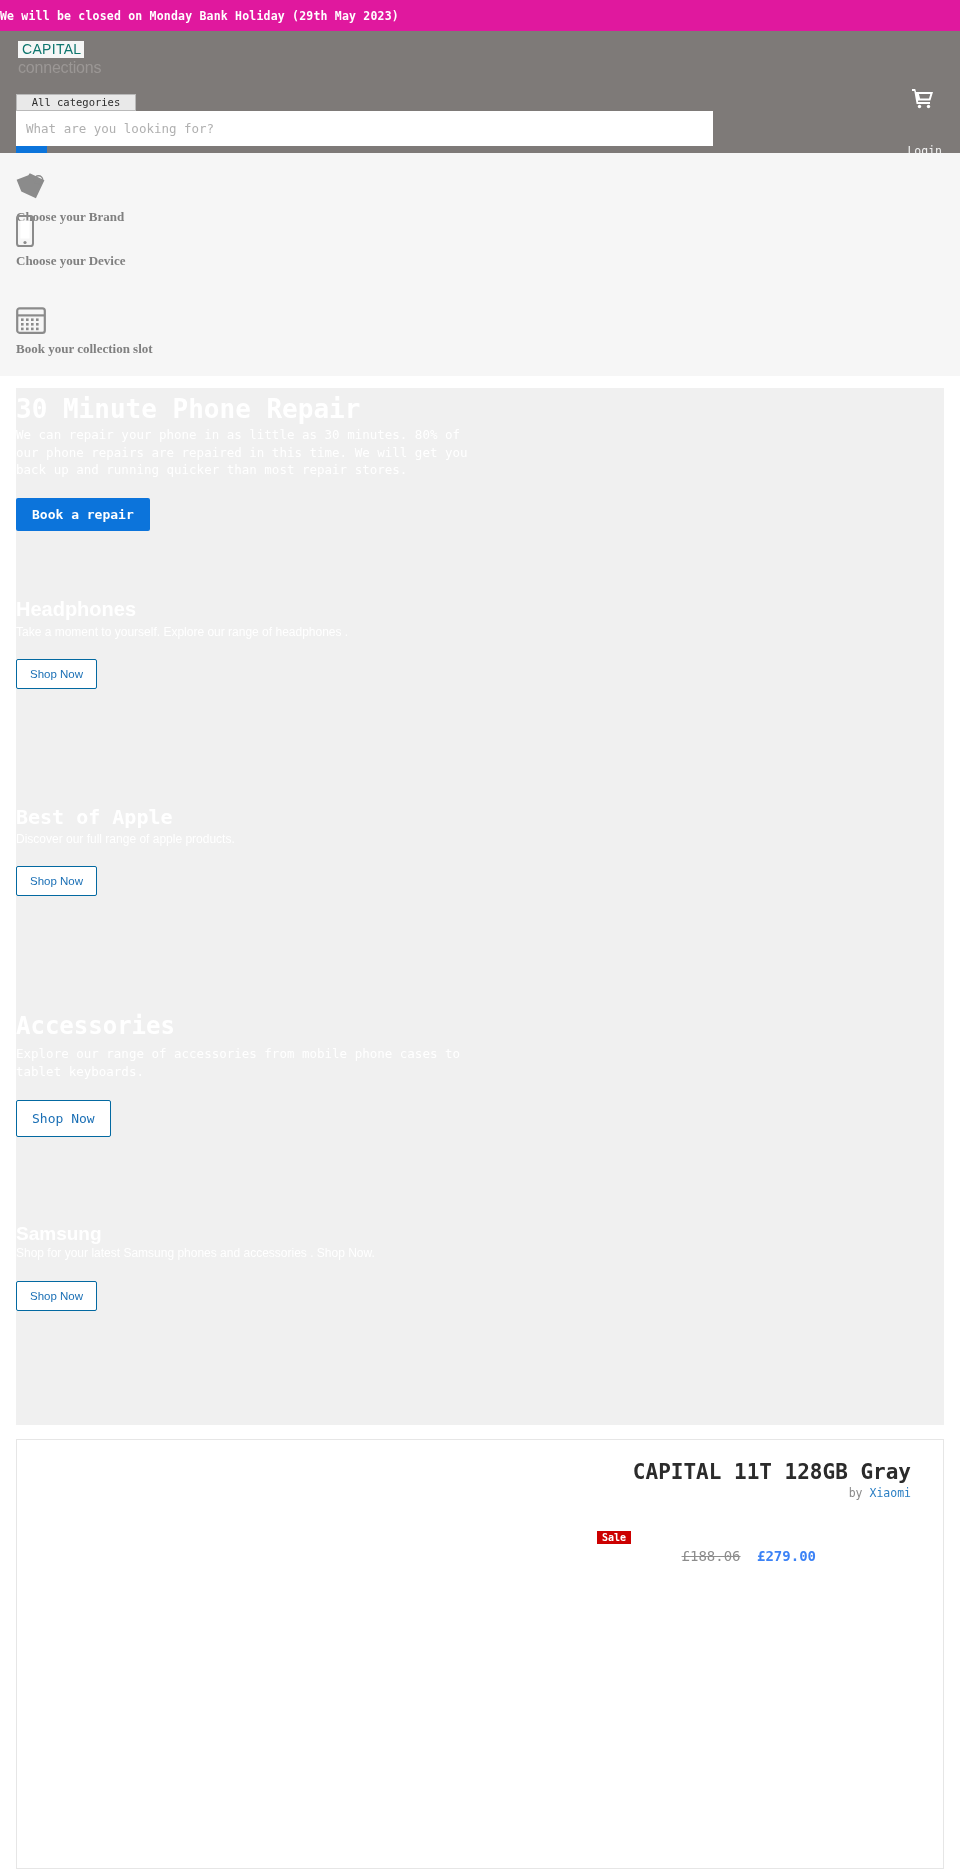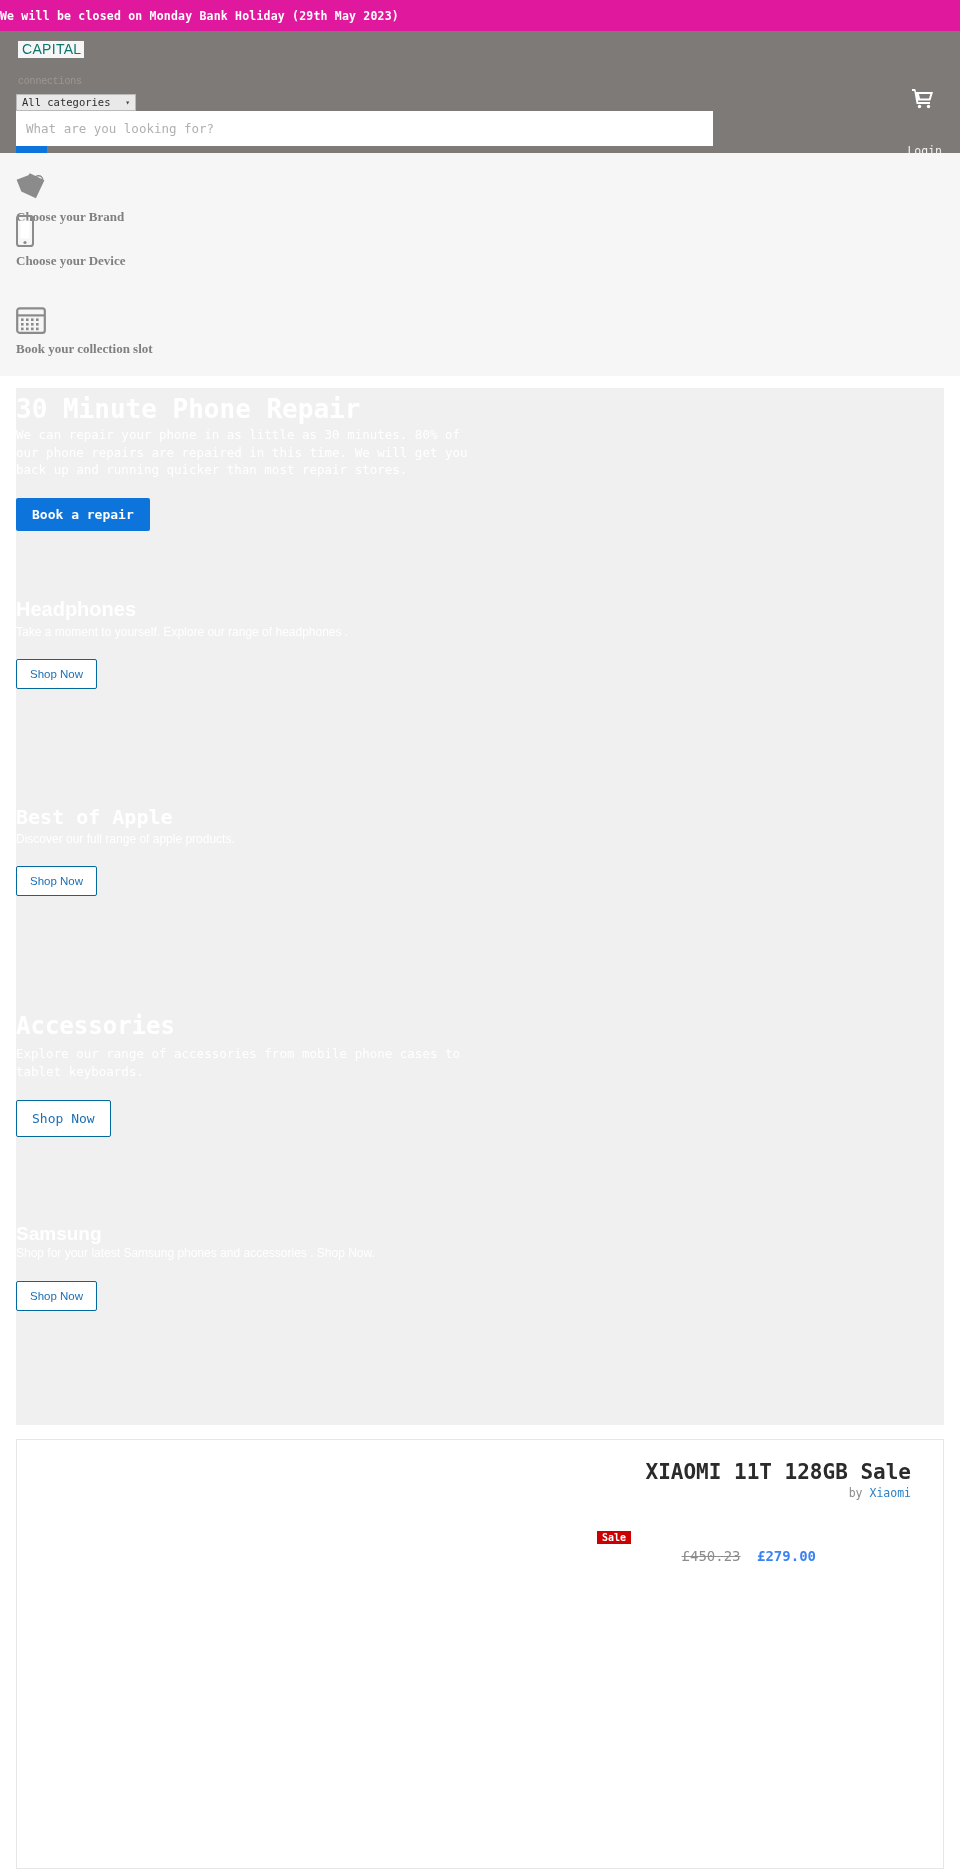--- a/index.html
+++ b/index.html
@@ -42,25 +42,25 @@
     color: #0f766e;
     font-family: "Liberation Sans", sans-serif;
     font-size: 14px;
     letter-spacing: .3px;
     padding: 1px 3px 1px 4px;
     line-height: 15px;
   }
   .logo-con {
     display: block;
     color: #9b9795;
-    font-family: Liberation Mono, monospace;
-    font-size: 10px;
+    font-family: Liberation Sans, sans-serif;
+    font-size: 16px;
     letter-spacing: -.2px;
     line-height: 12px;
-    margin-top: 18px;
+    margin-top: 4px;
   }
 
   .cart-icon {
     position: absolute;
     right: 24px;
     top: 56px;
     width: 26px;
     height: 24px;
     color: #ffffff;
   }
@@ -81,20 +81,21 @@
     border: 1px solid #b9b9b9;
     color: #2d2d2d;
     font-family: "DejaVu Sans Mono", monospace;
     font-size: 10.5px;
     line-height: 15px;
     padding-left: 5px;
     display: flex;
     align-items: center;
     justify-content: space-between;
     padding-right: 5px;
+    flex-direction: column;
   }
   .cat-chev { font-size: 8px; color: #444; }
 
   .search-input {
     position: absolute;
     left: 0;
     top: 16px;
     width: 697px;
     height: 35px;
     background: #ffffff;
@@ -424,23 +425,23 @@
   <button class="btn-white mono" style="position:absolute; left:0; top:100px;">Shop Now</button>
 </div>
 
 <div class="promo" style="top:1208px; width:928px; height:217px;">
   <div class="promo-title" style="position:absolute; left:0; top:15px; font-family:'Liberation Sans',sans-serif; font-size:19px;">Samsung</div>
   <div class="promo-desc" style="position:absolute; left:0; top:38px; font-family:'Liberation Sans',sans-serif; font-size:12px;">Shop for your latest Samsung phones and accessories . Shop Now.</div>
   <button class="btn-white" style="position:absolute; left:0; top:73px;">Shop Now</button>
 </div>
 
 <div class="product-card">
-  <div class="prod-title">XIAOMI 11T 128GB Sale</div>
+  <div class="prod-title">CAPITAL 11T 128GB Gray</div>
   <div class="prod-brand">
     <span>by</span>
     <a href="#">Xiaomi</a>
   </div>
   <div class="sale-badge">Sale</div>
   <div class="prod-prices">
-    <span class="price-old">£450.23</span>
+    <span class="price-old">£188.06</span>
     <span class="price-new">£279.00</span>
   </div>
 </div>
 
 </body></html>

